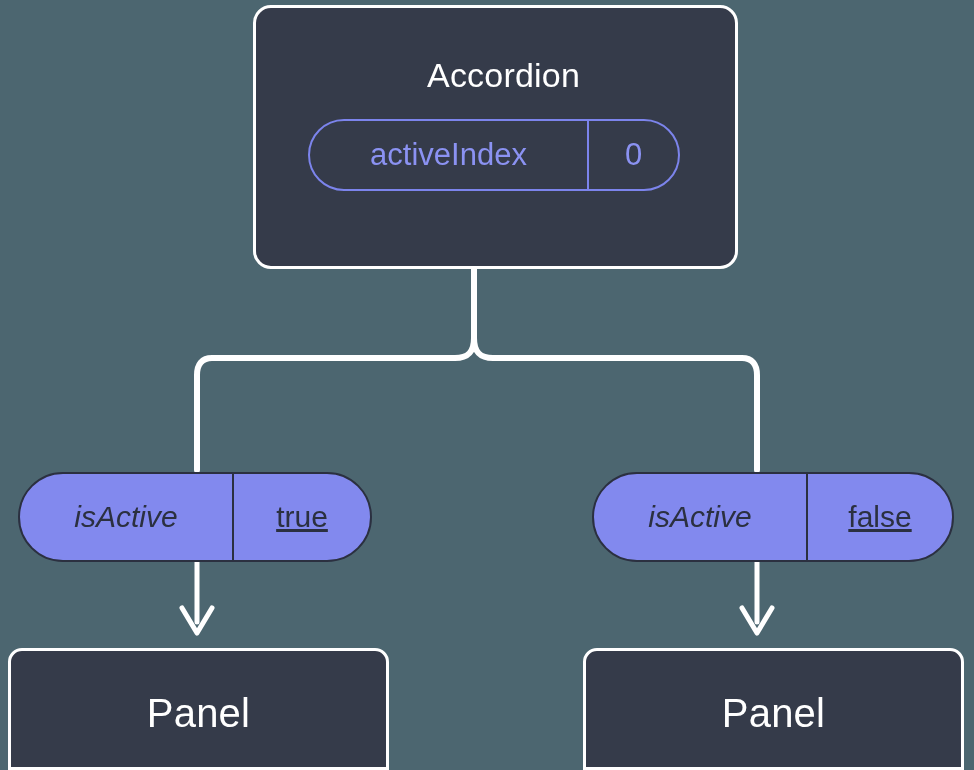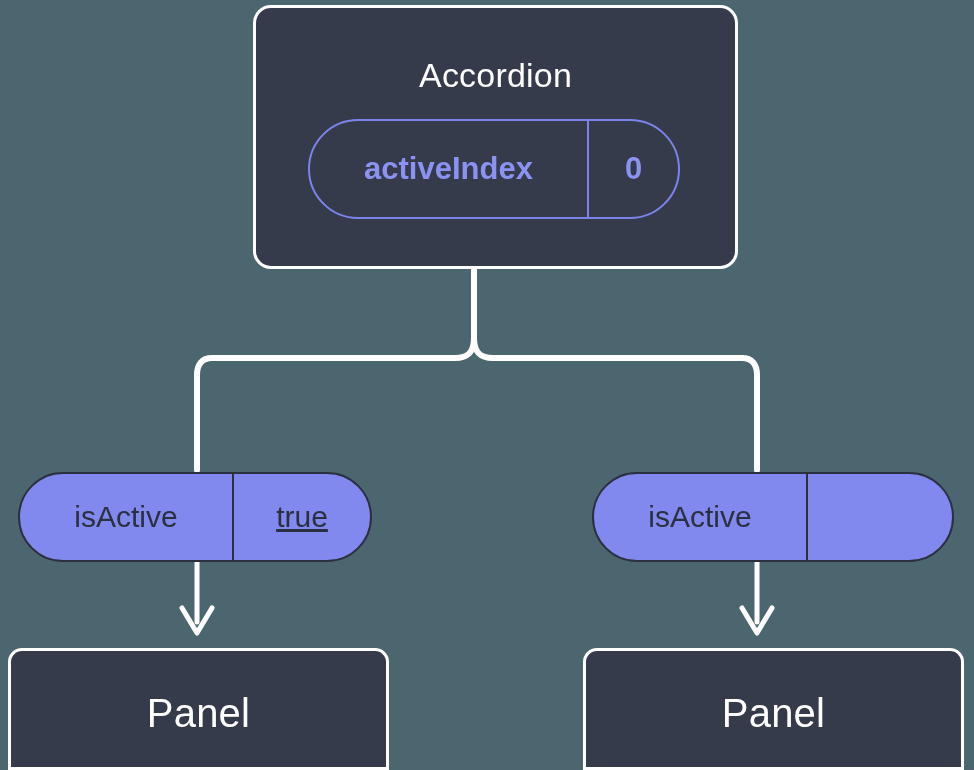--- a/index.html
+++ b/index.html
@@ -68,37 +68,36 @@
     position: absolute;
     left: 0;
     width: 100%;
     text-align: center;
     color: #ffffff;
     font-size: 34px;
     font-weight: 400;
     letter-spacing: 0.2px;
     white-space: nowrap;
   }
-  #accordion-title { top: 48px; }
+  #accordion-title { top: 48px; padding-left: 8px; }
   .panel-title { top: 40px; font-size: 40px; }
 
   
   #state-pill {
     position: absolute;
     left: 308px;
     top: 119px;
     width: 372px;
-    height: 100px;
+    height: 72px;
     box-sizing: border-box;
     display: flex;
     align-items: stretch;
     border: 2px solid #7c84ec;
     border-radius: 50px;
     background: transparent;
-    font-weight: bold;
   }
   #state-pill .pill-key,
   #state-pill .pill-val {
     display: flex;
     align-items: center;
     justify-content: center;
     color: #8b92f2;
     font-size: 31px;
     white-space: nowrap;
   }
@@ -127,20 +126,21 @@
   .prop-pill .pill-val {
     display: flex;
     align-items: center;
     justify-content: center;
     color: #2b3040;
     font-size: 30px;
     white-space: nowrap;
   }
   .prop-pill .pill-key {
     border-right: 2px solid #2b3040;
+    font-style: italic;
   }
   .prop-pill .pill-val {
     flex: 1;
     text-decoration: underline;
   }
 
   #prop-pill-left {
     left: 18px;
     width: 354px;
   }
@@ -196,20 +196,21 @@
     <div class="pill-val">0</div>
   </div>
 
   <div class="prop-pill" id="prop-pill-left">
     <div class="pill-key">isActive</div>
     <div class="pill-val">true</div>
   </div>
 
   <div class="prop-pill" id="prop-pill-right">
     <div class="pill-key">isActive</div>
+    <div class="pill-val">false</div>
   </div>
 
   <div class="node-box" id="panel-box-left">
     <div class="node-title panel-title">Panel</div>
   </div>
 
   <div class="node-box" id="panel-box-right">
     <div class="node-title panel-title">Panel</div>
   </div>
 

